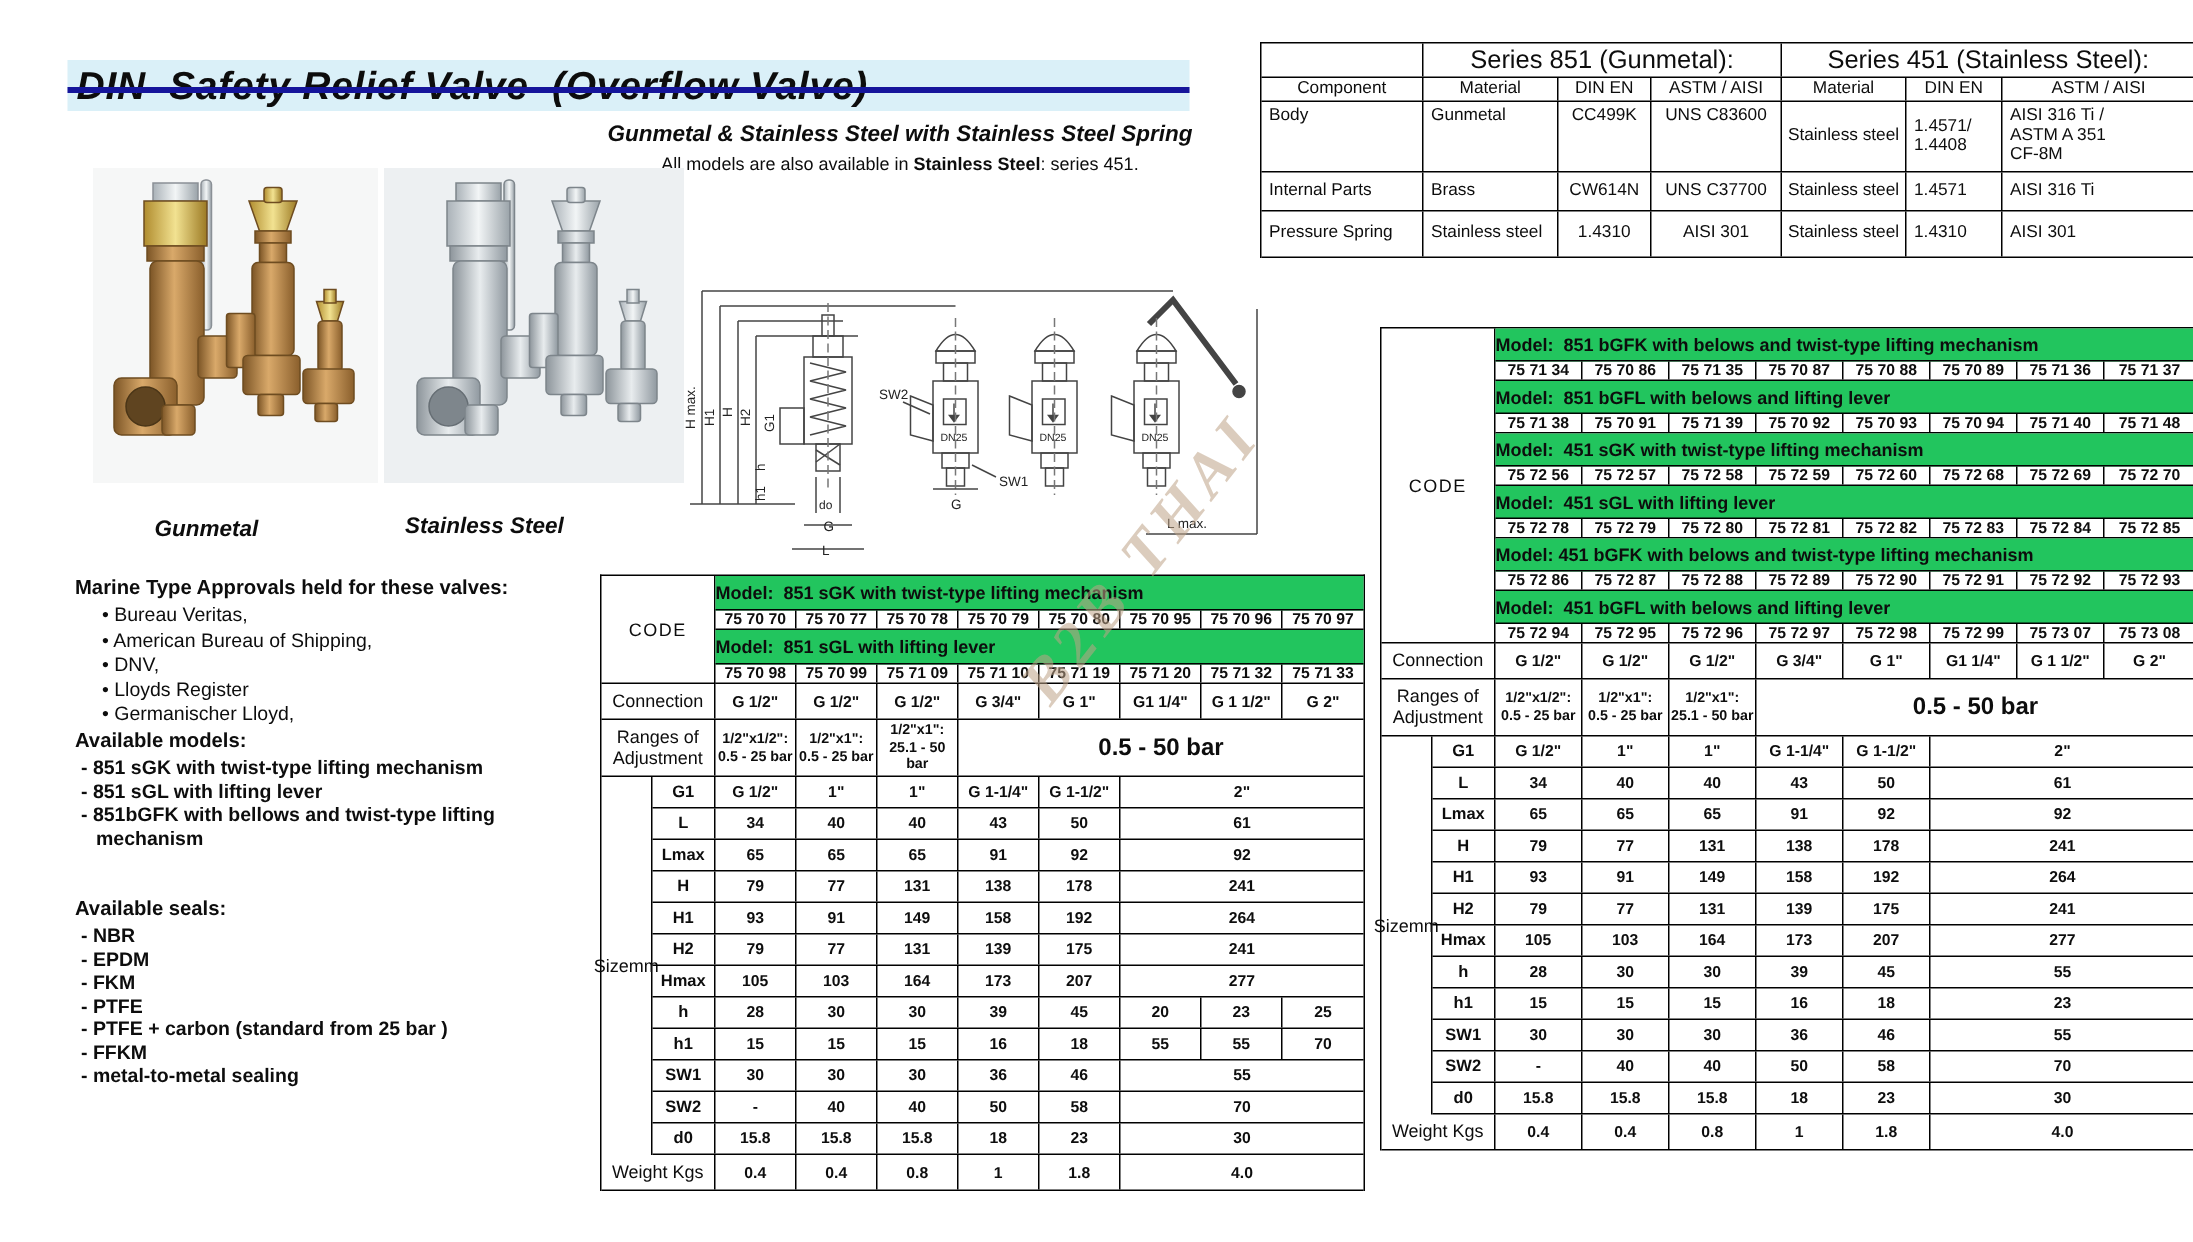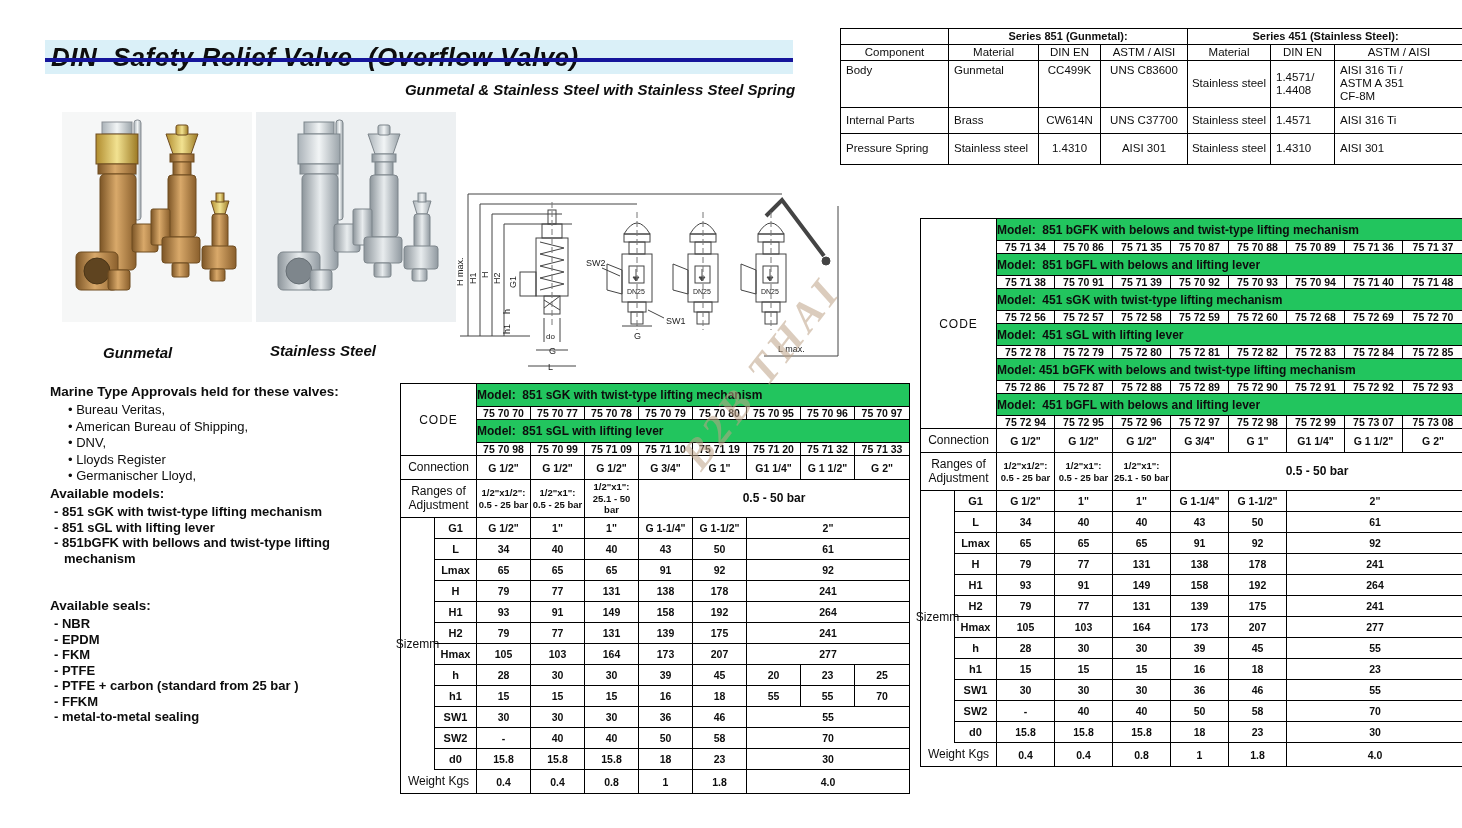--- a/index.html
+++ b/index.html
@@ -18,21 +18,21 @@
   .availline b{font-weight:bold}
 
   
   .mat{position:absolute;left:840px;top:28px;width:622px;border:1px solid #000;border-bottom:none;font-size:11.5px}
   .mrow{display:flex;border-bottom:1px solid #000}
   .mcell{border-right:1px solid #000;display:flex;align-items:center;justify-content:center;
          text-align:center;padding:1px 2px;box-sizing:border-box;line-height:1.15}
   .mrow .mcell:last-child{border-right:none}
   .mc1{width:108px}.mc2{width:90px}.mc3{width:62px}.mc4{width:87px}.mc5{width:83px}.mc6{width:64px}.mc7{flex:1}
   .mspan3a{width:239px}.mspan3b{flex:1}
-  .mser{font-weight:bold;font-size:11px}
+  .mser{font-weight:normal;font-size:17px}
   .mleft{justify-content:flex-start;text-align:left;padding-left:5px}
   .mtop{align-items:flex-start;padding-top:3px}
   .pre{white-space:pre-line}
 
   
   .tblock{position:absolute;width:352px;font-size:13px}
   .thead{font-weight:bold;font-size:13.5px;margin-bottom:3px}
   .bitem{padding-left:18px;line-height:16.5px}
   .ditem{font-weight:bold;padding-left:14px;text-indent:-10px;line-height:15.5px}
 
@@ -50,21 +50,21 @@
   .trow{display:flex;border-bottom:1px solid #000}
   .conn{height:23px}.rngrow{height:37px}.wrow{height:23px}
   .tlabel{width:75px;border-right:1px solid #000;display:flex;align-items:center;justify-content:center;
           font-size:12px;text-align:center;line-height:1.15;white-space:pre-line}
   .cells{display:flex;flex:1;min-width:0}
   .ccell{flex:0 0 54px;border-right:1px solid #000;display:flex;align-items:center;justify-content:center;
          font-weight:bold;font-size:10.5px;box-sizing:border-box;text-align:center}
   .rt .ccell{flex-basis:58px}
   .cells > .ccell:last-child{flex:1 1 auto;border-right:none}
   .rng{white-space:pre-line;font-size:9.5px;line-height:1.25;font-weight:bold}
-  .cells > .rng:last-child{font-size:12px;white-space:normal}
+  .cells > .rng:last-child{font-size:16px;white-space:normal}
   .sizeblock{display:flex}
   .sizeouter{width:33px;border-right:1px solid #000;display:flex;flex-direction:row;
              align-items:center;justify-content:center;font-size:12px;line-height:1.2}
   .sizerows{flex:1;min-width:0}
   .srow{display:flex;height:20px;border-bottom:1px solid #000}
   .slabel{width:41px;border-right:1px solid #000;display:flex;align-items:center;justify-content:center;
           font-weight:bold;font-size:11px}
   .scells{display:flex;flex:1;min-width:0}
   .photolabel{position:absolute;font:bold italic 15px "Liberation Sans",sans-serif}
 
@@ -79,20 +79,21 @@
 </head>
 <body>
 
 <div class="page">
 
   <div class="titleband">
     <div class="titletext">DIN  Safety Relief Valve  (Overflow Valve)</div>
   </div>
   <div class="titleul"></div>
   <div class="subtitle">Gunmetal &amp; Stainless Steel with Stainless Steel Spring</div>
+  <div class="availline"><span>All models are also available in </span><b>Stainless Steel</b><span>: series 451.</span></div>
 
   <svg class="abs" style="left:58px;top:106px" width="404" height="236" viewBox="0 0 404 236">
     <defs>
       <linearGradient id="bz" x1="0" y1="0" x2="1" y2="0">
         <stop offset="0" stop-color="#7c5526"></stop>
           <stop offset=".45" stop-color="#d9a96a"></stop>
           <stop offset="1" stop-color="#8a5f2c"></stop>
       </linearGradient>
       <linearGradient id="br" x1="0" y1="0" x2="1" y2="0">
         <stop offset="0" stop-color="#b08c2e"></stop>

